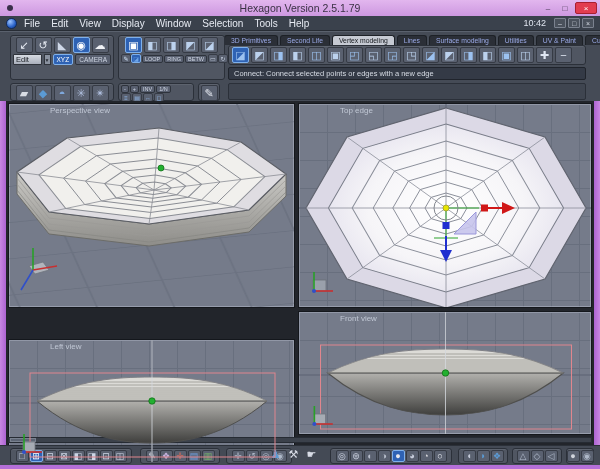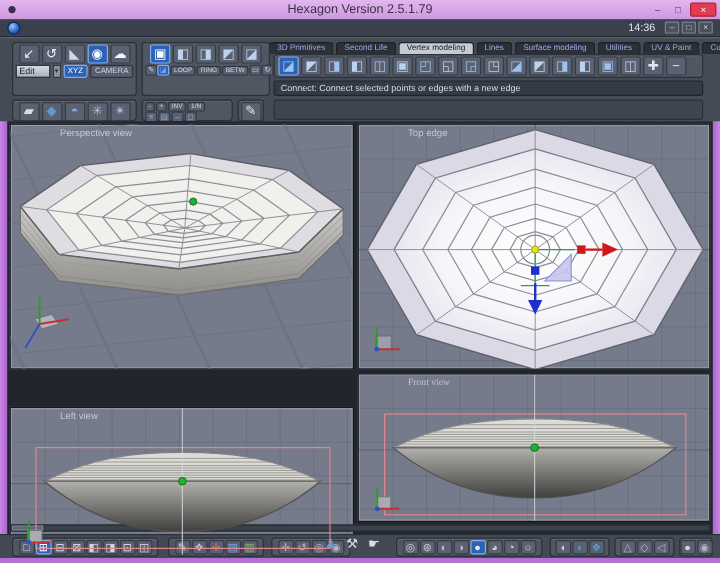--- a/index.html
+++ b/index.html
@@ -70,22 +70,32 @@
     <span class="title">Hexagon Version 2.5.1.79</span>
     <span class="titlectrls">
         <span class="winbtn">–</span>
         <span class="winbtn">□</span>
         <span class="winbtn close">×</span>
       </span>
   </div>
 
   <div class="menubar">
     <span class="appicon"></span>
+    <span class="menuitems">
+        <span class="menu-item">File</span>
+        <span class="menu-item">Edit</span>
+        <span class="menu-item">View</span>
+        <span class="menu-item">Display</span>
+        <span class="menu-item">Window</span>
+        <span class="menu-item">Selection</span>
+        <span class="menu-item">Tools</span>
+        <span class="menu-item">Help</span>
+      </span>
     <span class="menuright">
-      <span class="clock">14:36</span>
+      <span class="clock">10:42</span>
       <span style="display:flex;gap:2px;">
           <span class="mwinbtn">–</span>
           <span class="mwinbtn">□</span>
           <span class="mwinbtn">×</span>
         </span>
     </span>
   </div>
 
   <div class="toolzone">
     <div class="tabs">
@@ -339,21 +349,21 @@
         <circle cx="143" cy="61" r="3.2" fill="#22b030" stroke="#127018" stroke-width="0.8"></circle>
         <g>
           <rect x="14" y="102" width="12" height="10" fill="#a6abb4" stroke="#70757e" stroke-width="0.8"></rect>
           <line x1="15" y1="112" x2="15" y2="94" stroke="#28a028" stroke-width="1.6"></line>
           <line x1="15" y1="112" x2="33" y2="112" stroke="#c83030" stroke-width="1.6"></line>
           <circle cx="15" cy="112" r="2" fill="#3050c8"></circle>
         </g>
       </svg>
     </div>
 
-    <div class="vp" style="left:292px;top:210px;width:294px;height:124px;font-family:Liberation Serif, serif;">
+    <div class="vp" style="left:292px;top:210px;width:294px;height:124px;">
       <div class="vplabel">Front view</div>
       <svg class="vpsvg" width="294" height="124" viewBox="0 0 287 124" preserveAspectRatio="none">
         <defs>
           <linearGradient id="gBowlF" x1="0" y1="0" x2="0" y2="1">
             <stop offset="0" stop-color="#b2b1ad"></stop>
               <stop offset="1" stop-color="#3f3f3d"></stop>
           </linearGradient>
           <clipPath id="clipDomeF">
               <path d="M28,61 C70,40 105,37 143,37 C181,37 216,40 258,61 Z"></path>
             </clipPath>

